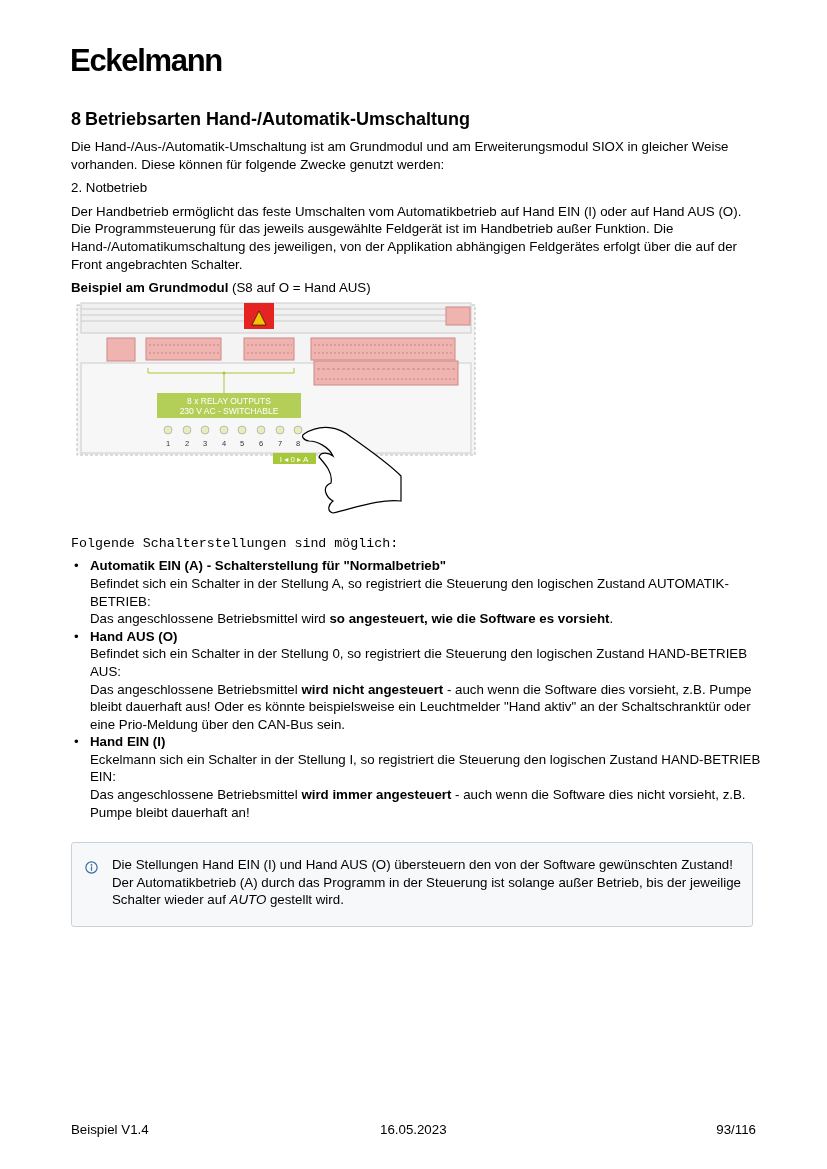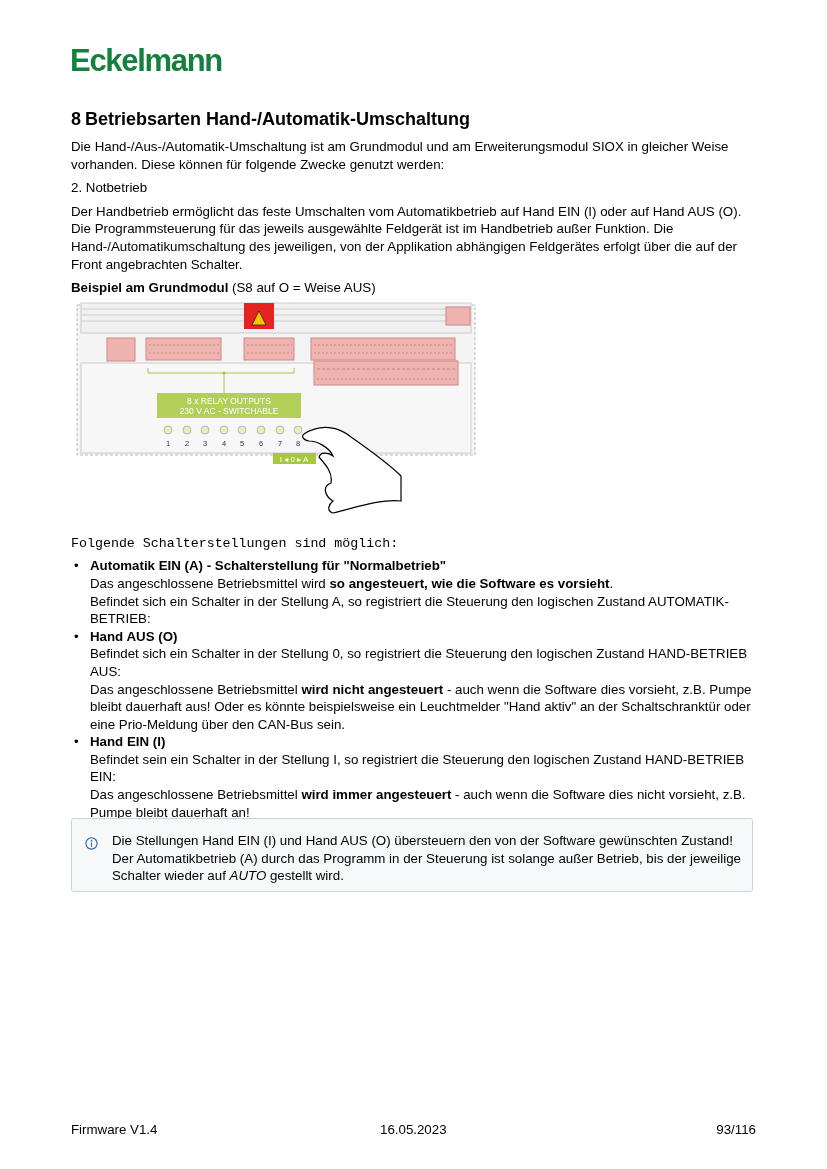--- a/index.html
+++ b/index.html
@@ -1,32 +1,32 @@
 <!DOCTYPE html>
 <html><head>
 <meta charset="utf-8">
 <style>
   html, body { margin: 0; padding: 0; background: #ffffff; }
   body { width: 827px; height: 1169px; position: relative; overflow: hidden;
          font-family: "Liberation Sans", sans-serif; color: #000; }
   .logo { position: absolute; left: 70px; top: 43px; font-family: "Liberation Sans", sans-serif;
-          font-weight: bold; font-size: 31px; letter-spacing: -1.3px; color: #15803d; }
+          font-weight: bold; font-size: 31px; letter-spacing: -1.3px; color: #000000; }
   .content { position: absolute; left: 71px; top: 110px; width: 690px; font-size: 13.3px; line-height: 17.6px; }
   h2 { font-size: 18px; font-weight: bold; margin: 0 0 10px 0; line-height: 18px; }
   h2 .num { margin-right: 4px; }
   p { margin: 0 0 6px 0; }
   .list1 { margin: 0 0 6px 0; }
   .example-label { margin: 0 0 4px 0; }
   .figure { position: relative; width: 420px; height: 222px; margin: 0 0 12px 0; }
   .options-intro { margin: 0 0 5px 0; font-family: Liberation Mono, monospace; }
   ul.bullets { list-style: none; margin: 0; padding: 0; }
   ul.bullets li { position: relative; padding-left: 19px; margin: 0; }
   ul.bullets li .bullet { position: absolute; left: 3px; top: 0; }
   .b { font-weight: bold; }
-  .note { position: absolute; left: 71px; top: 818px; width: 682px; height: 74px;
+  .note { position: absolute; left: 71px; top: 842px; width: 682px; height: 85px;
           border: 1px solid #c9d1db; border-radius: 3px; background: #f7f8fa; box-sizing: border-box; }
   .note .icon { position: absolute; left: 13px; top: 18px; width: 13px; height: 13px; }
   .note .text { position: absolute; left: 40px; top: 13px; width: 630px; font-size: 13.3px; line-height: 17.6px; }
   .footer { position: absolute; top: 1122px; font-size: 13.3px; }
   .f-left { left: 71px; }
   .f-center { left: 380px; }
   .f-right { right: 71px; }
 </style>
 </head>
 <body>
@@ -36,21 +36,21 @@
 <div class="content">
   <h2>
     <span class="num">8</span><span>Betriebsarten Hand-/Automatik-Umschaltung</span>
   </h2>
   <p>Die Hand-/Aus-/Automatik-Umschaltung ist am Grundmodul und am Erweiterungsmodul SIOX in gleicher Weise vorhanden. Diese können für folgende Zwecke genutzt werden:</p>
   <div class="list1">
     <div>2. Notbetrieb</div>
   </div>
   <p>Der Handbetrieb ermöglicht das feste Umschalten vom  Automatikbetrieb auf Hand EIN (I) oder auf Hand AUS (O). Die Programmsteuerung für das jeweils ausgewählte Feldgerät ist im Handbetrieb außer Funktion. Die Hand-/Automatikumschaltung des jeweiligen, von der Applikation abhängigen Feldgerätes erfolgt über die auf der Front angebrachten Schalter.</p>
   <div class="example-label">
-    <span class="b">Beispiel am Grundmodul</span><span> (S8 auf O = Weise AUS)</span>
+    <span class="b">Beispiel am Grundmodul</span><span> (S8 auf O = Hand AUS)</span>
   </div>
 
   <div class="figure">
     <svg width="420" height="222" viewBox="0 0 420 222">
 
       <rect x="6" y="4" width="398" height="150" fill="#f4f4f4" stroke="#bbb" stroke-dasharray="3,2"></rect>
       <rect x="10" y="2" width="390" height="30" fill="#f0f0f0" stroke="#ccc"></rect>
       <line x1="10" y1="8" x2="400" y2="8" stroke="#ccc"></line>
       <line x1="10" y1="14" x2="400" y2="14" stroke="#ccc"></line>
       <line x1="10" y1="20" x2="400" y2="20" stroke="#ccc"></line>
@@ -112,42 +112,42 @@
 
       <path d="M233,133 C250,122 268,126 280,136 C300,150 320,165 330,175 L330,200 C310,198 290,205 262,212 C255,210 258,203 262,200 C255,196 250,186 260,182 C262,172 255,164 248,156 C250,150 258,152 262,155 C258,146 246,140 238,140 C232,139 230,135 233,133 Z" fill="#fff" stroke="#000" stroke-width="1.2"></path>
     </svg>
   </div>
 
   <p class="options-intro">Folgende Schalterstellungen sind möglich:</p>
   <ul class="bullets">
     <li>
       <span class="bullet">•</span>
       <div class="b">Automatik EIN (A) - Schalterstellung für "Normalbetrieb"</div>
+      <div>Befindet sich ein Schalter in der Stellung A, so registriert die Steuerung den logischen Zustand AUTOMATIK-BETRIEB:</div>
       <div><span>Das angeschlossene Betriebsmittel wird </span><span class="b">so angesteuert, wie die Software es vorsieht</span><span>.</span></div>
-      <div>Befindet sich ein Schalter in der Stellung A, so registriert die Steuerung den logischen Zustand AUTOMATIK-BETRIEB:</div>
     </li>
     <li>
       <span class="bullet">•</span>
       <div class="b">Hand AUS (O)</div>
       <div>Befindet  sich ein Schalter in der Stellung 0, so registriert die Steuerung den logischen Zustand HAND-BETRIEB AUS:</div>
       <div><span>Das angeschlossene Betriebsmittel </span><span class="b">wird nicht angesteuert</span><span> - auch wenn die Software dies vorsieht, z.B. Pumpe bleibt dauerhaft aus! Oder es könnte beispielsweise ein Leuchtmelder "Hand aktiv" an der Schaltschranktür oder eine Prio-Meldung über den CAN-Bus sein.</span></div>
     </li>
     <li>
       <span class="bullet">•</span>
       <div class="b">Hand EIN (I)</div>
-      <div>Befindet sein ein Schalter in der Stellung I, so registriert die Steuerung den logischen Zustand HAND-BETRIEB EIN:</div>
+      <div>Eckelmann sich ein Schalter in der Stellung I, so registriert die Steuerung den logischen Zustand HAND-BETRIEB EIN:</div>
       <div><span>Das angeschlossene Betriebsmittel </span><span class="b">wird immer angesteuert</span><span> - auch wenn die Software dies nicht vorsieht, z.B. Pumpe bleibt dauerhaft an!</span></div>
     </li>
   </ul>
 </div>
 
 <div class="note">
   <svg class="icon" viewBox="0 0 13 13">
     <circle cx="6.5" cy="6.5" r="5.6" fill="none" stroke="#3a6ea5" stroke-width="1.2"></circle>
     <circle cx="6.5" cy="3.8" r="0.9" fill="#3a6ea5"></circle>
     <rect x="5.9" y="5.4" width="1.2" height="4.4" fill="#3a6ea5"></rect>
   </svg>
   <div class="text"><span>Die Stellungen Hand EIN (I) und Hand AUS (O) übersteuern den von der Software gewünschten Zustand! Der Automatikbetrieb (A) durch das Programm in der Steuerung ist solange außer Betrieb, bis der jeweilige Schalter wieder auf </span><i>AUTO</i><span> gestellt wird.</span></div>
 </div>
 
-<div class="footer f-left">Firmware V1.4</div>
+<div class="footer f-left">Beispiel V1.4</div>
 <div class="footer f-center">16.05.2023</div>
 <div class="footer f-right">93/116</div>
 
 </body></html>

